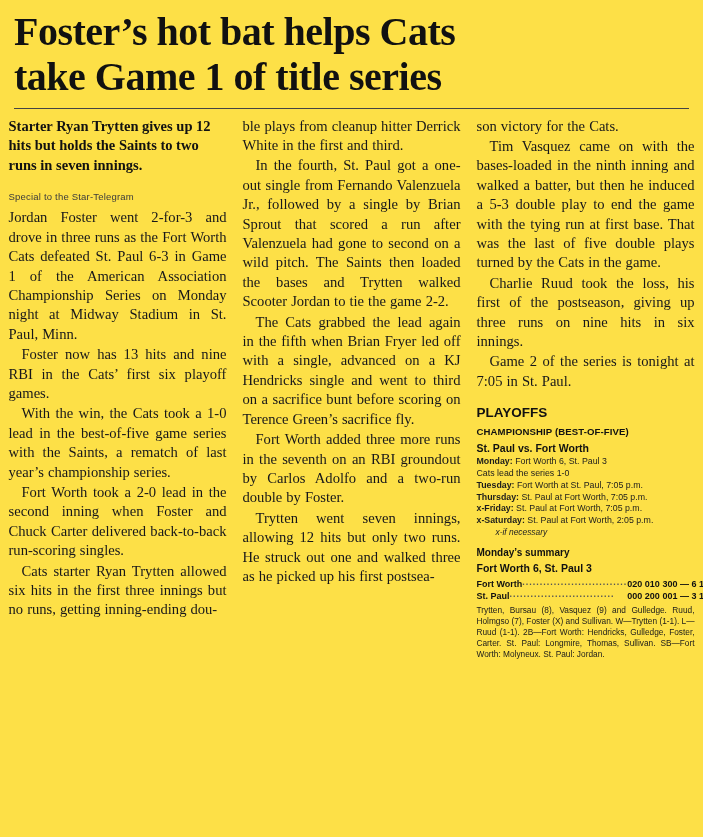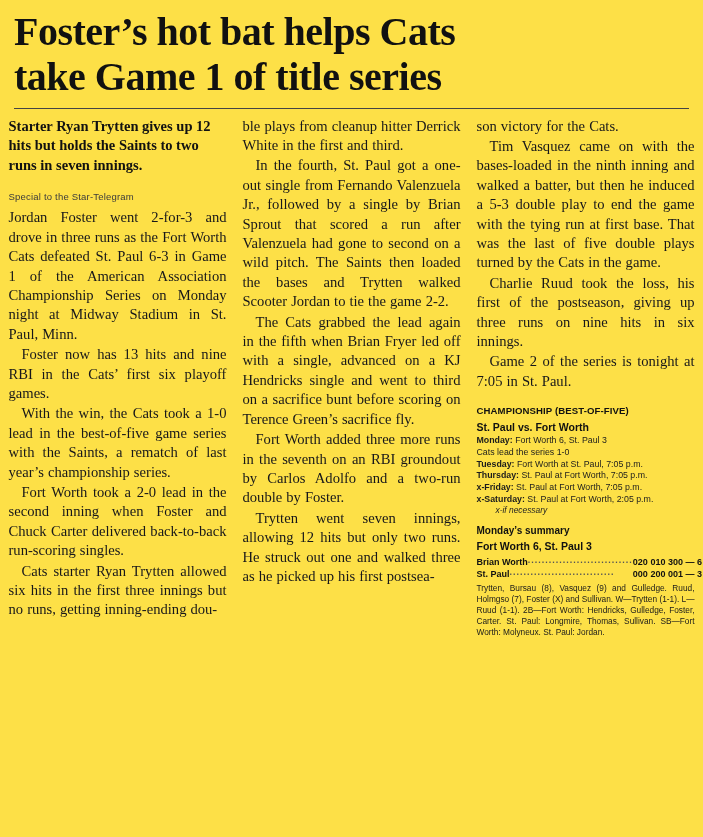--- a/index.html
+++ b/index.html
@@ -215,40 +215,41 @@
       <p class="body">Trytten went seven innings, allowing 12 hits but only two runs. He struck out one and walked three as he picked up his first postsea-</p>
     </div>
 
     <div class="col">
       <p class="body first">son victory for the Cats.</p>
       <p class="body">Tim Vasquez came on with the bases-loaded in the ninth inning and walked a batter, but then he induced a 5-3 double play to end the game with the tying run at first base. That was the last of five double plays turned by the Cats in the game.</p>
       <p class="body">Charlie Ruud took the loss, his first of the postseason, giving up three runs on nine hits in six innings.</p>
       <p class="body">Game 2 of the series is tonight at 7:05 in St. Paul.</p>
 
       <div class="box">
+        <div class="box-title">PLAYOFFS</div>
         <div class="box-sub">CHAMPIONSHIP (BEST-OF-FIVE)</div>
         <div class="box-series">St. Paul vs. Fort Worth</div>
 
         <ul class="sched">
           <li><b>Monday:</b> <span>Fort Worth 6, St. Paul 3</span></li>
           <li><span>Cats lead the series 1-0</span></li>
           <li><b>Tuesday:</b> <span>Fort Worth at St. Paul, 7:05 p.m.</span></li>
           <li><b>Thursday:</b> <span>St. Paul at Fort Worth, 7:05 p.m.</span></li>
           <li><b>x-Friday:</b> <span>St. Paul at Fort Worth, 7:05 p.m.</span></li>
           <li><b>x-Saturday:</b> <span>St. Paul at Fort Worth, 2:05 p.m.</span></li>
         </ul>
 
         <div class="note">x-if necessary</div>
         <div class="summary-head">Monday’s summary</div>
         <div class="linescore-title">Fort Worth 6, St. Paul 3</div>
 
         <table class="linescore">
           <tbody>
               <tr>
-            <td class="team"><span>Brian Worth</span><span class="dots"> ..............................</span></td>
+            <td class="team"><span>Fort Worth</span><span class="dots"> ..............................</span></td>
             <td class="score">020 010 300 — 6 13 0</td>
           </tr>
           <tr>
             <td class="team"><span>St. Paul</span><span class="dots"> ..............................</span></td>
             <td class="score">000 200 001 — 3 14 0</td>
           </tr>
         </tbody>
           </table>
 
         <div class="boxnote">Trytten, Bursau (8), Vasquez (9) and Gulledge. Ruud, Holmgso (7), Foster (X) and Sullivan. W—Trytten (1-1). L—Ruud (1-1). 2B—Fort Worth: Hendricks, Gulledge, Foster, Carter. St. Paul: Longmire, Thomas, Sullivan. SB—Fort Worth: Molyneux. St. Paul: Jordan.</div>

